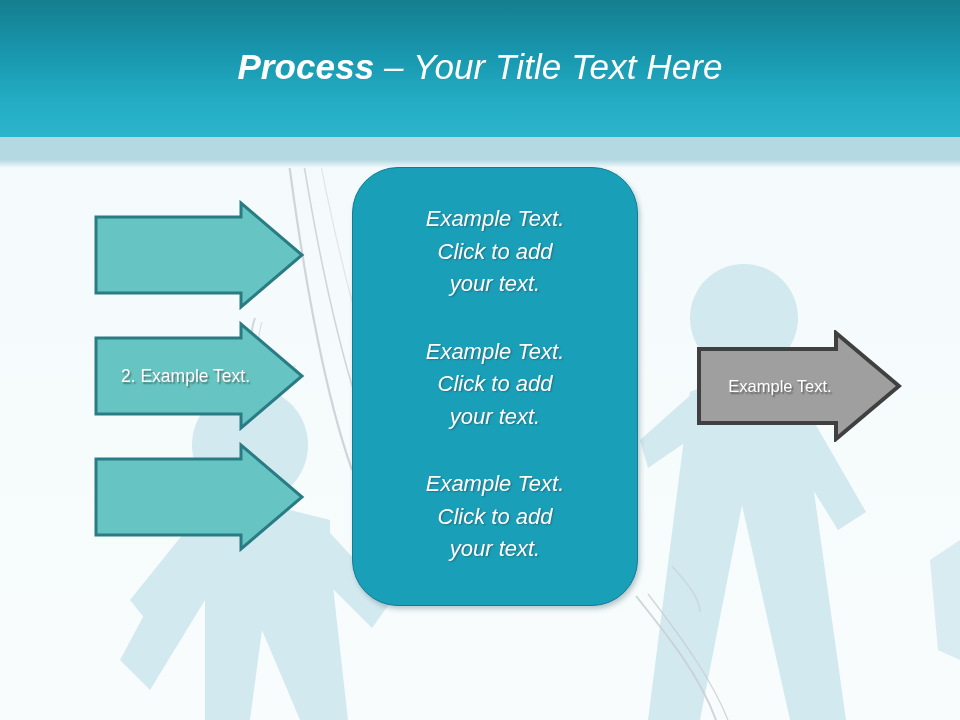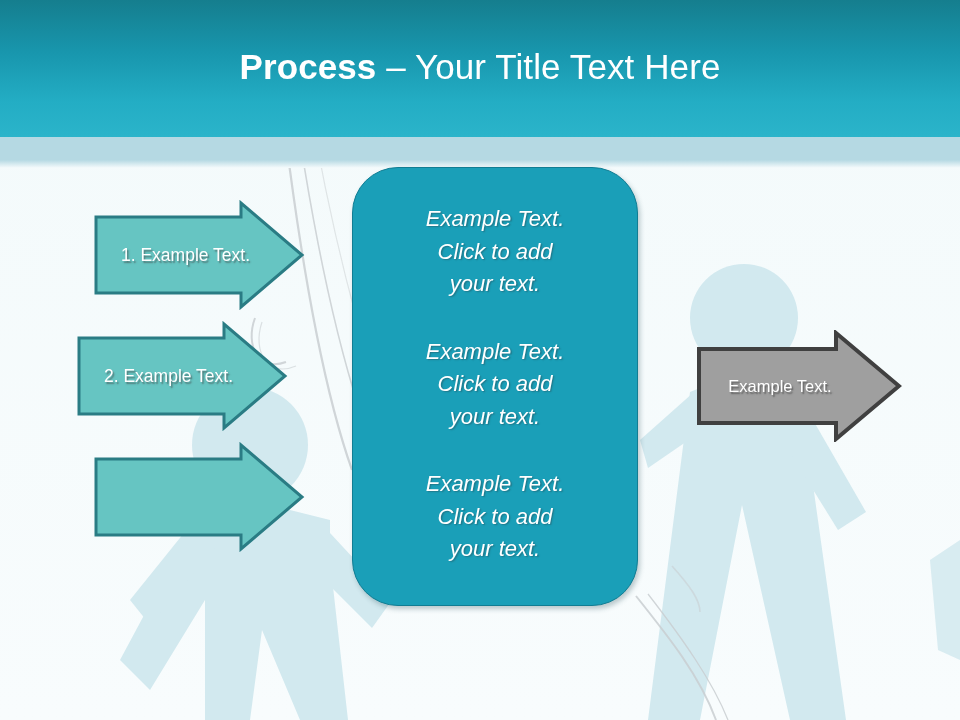--- a/index.html
+++ b/index.html
@@ -56,20 +56,21 @@
     position: absolute;
     left: 0;
     top: 46px;
     width: 960px;
     text-align: center;
     color: #ffffff;
     font-size: 35px;
     line-height: 42px;
     letter-spacing: 0.1px;
     white-space: nowrap;
+    font-style: italic;
   }
   .slide-title .t-strong { font-weight: bold; }
   .slide-title .t-rest { font-weight: normal; }
 
   
   .step-arrow {
     position: absolute;
     width: 212px;
     height: 110px;
   }
@@ -84,21 +85,21 @@
     align-items: center;
     justify-content: center;
     color: #ffffff;
     font-size: 17.5px;
     line-height: 22px;
     white-space: nowrap;
     text-shadow: 1.5px 1.5px 1.6px rgba(60,60,60,0.55);
   }
 
   #arrow-1 { left: 93px; top: 200px; }
-  #arrow-2 { left: 76px; top: 321px; }
+  #arrow-2 { left: 93px; top: 321px; }
   #arrow-3 { left: 93px; top: 442px; }
 
   
   #center-panel {
     position: absolute;
     left: 352px;
     top: 167px;
     width: 286px;
     height: 439px;
     background: #1a9fb8;
@@ -197,21 +198,20 @@
   <div class="header-accent-fade"></div>
 
   <div class="slide-title">
     <span class="t-strong">Process</span><span class="t-rest"> – Your Title Text Here</span>
   </div>
 
   <div class="step-arrow" id="arrow-1">
     <svg width="212" height="110" viewBox="0 0 212 110" xmlns="http://www.w3.org/2000/svg">
       <path d="M3 17 L148 17 L148 3 L209 55 L148 107 L148 93 L3 93 Z" fill="#66c5c2" stroke="#2a7c84" stroke-width="3" stroke-linejoin="miter"></path>
     </svg>
-    <div class="step-label">1. Example Text.</div>
   </div>
 
   <div class="step-arrow" id="arrow-2">
     <svg width="212" height="110" viewBox="0 0 212 110" xmlns="http://www.w3.org/2000/svg">
       <path d="M3 17 L148 17 L148 3 L209 55 L148 107 L148 93 L3 93 Z" fill="#66c5c2" stroke="#2a7c84" stroke-width="3" stroke-linejoin="miter"></path>
     </svg>
     <div class="step-label">2. Example Text.</div>
   </div>
 
   <div class="step-arrow" id="arrow-3">

